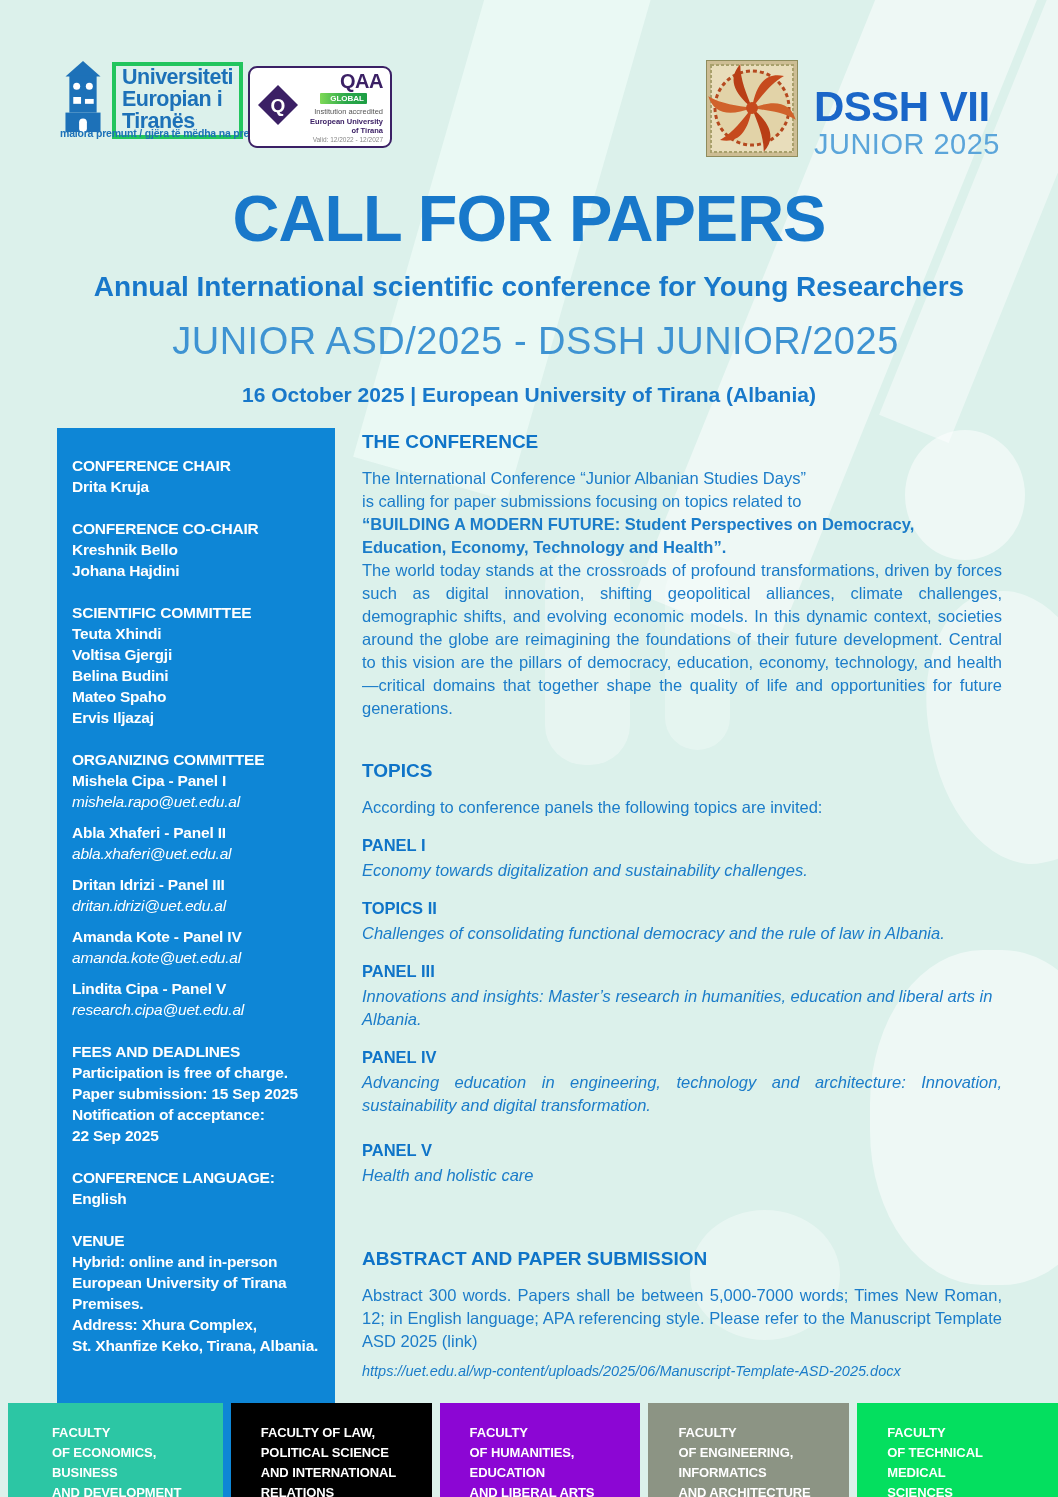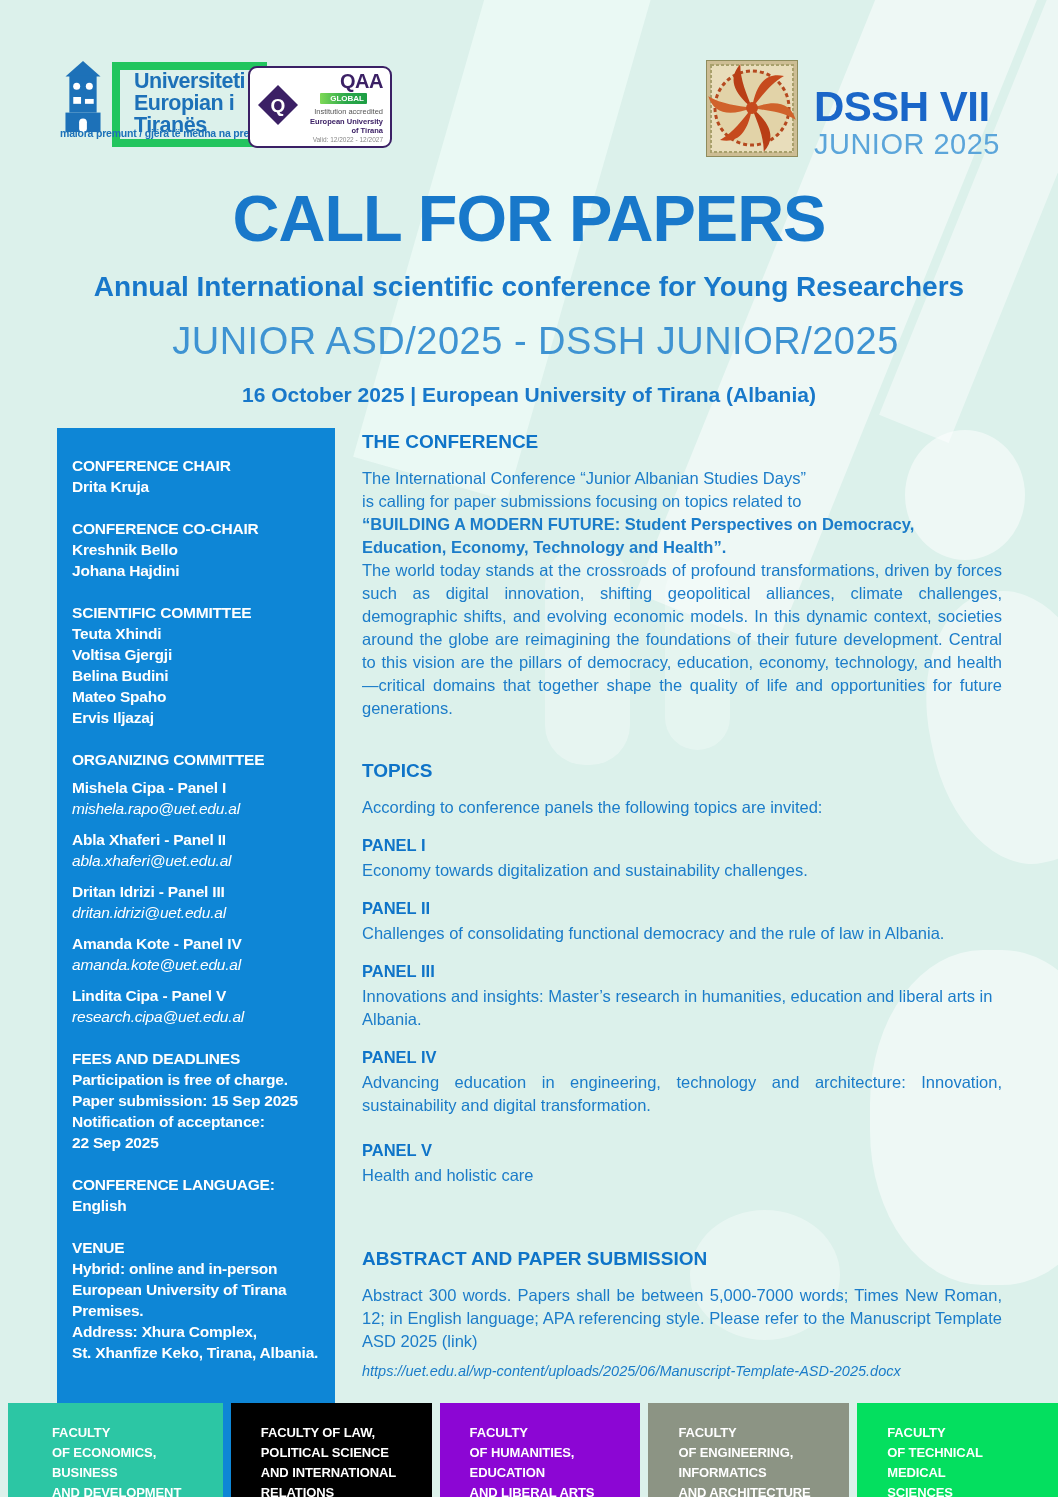--- a/index.html
+++ b/index.html
@@ -17,21 +17,21 @@
   .wm-blob2{left:930px; top:590px; width:175px; height:275px; background:rgba(255,255,255,.45); border-radius:48%; transform:rotate(-12deg);}
   .wm-blob3{left:870px; top:950px; width:245px; height:335px; background:rgba(255,255,255,.5); border-radius:46%;}
   .wm-blob4{left:690px; top:1210px; width:150px; height:130px; background:rgba(255,255,255,.35); border-radius:50%;}
   .wm-col1{left:545px; top:545px; width:85px; height:220px; background:rgba(255,255,255,.32); border-radius:40px;}
   .wm-col2{left:665px; top:560px; width:65px; height:190px; background:rgba(255,255,255,.28); border-radius:36px;}
   .layer{position:absolute; z-index:1;}
 
   
   .uet-logo{left:60px; top:60px; display:flex; gap:6px; align-items:flex-start;}
   .uet-box{
-    border:8px solid #22c55e; padding:1px 14px 2px; margin-top:2px;
+    border:4px solid #22c55e; padding:1px 6px 2px; margin-top:2px;
     color:#1D71B8; font-weight:700; font-size:21.5px; line-height:1.02; letter-spacing:-.5px;
   }
   .uet-tagline{
     position:absolute; left:60px; top:127px; width:230px;
     color:#1D71B8; font-weight:700; font-size:10.5px; letter-spacing:-.2px;
   }
   .qaa-badge{
     left:248px; top:66px; width:144px; height:82px; box-sizing:border-box;
     background:#fff; border:2px solid #3B2065; border-radius:9px;
     display:flex; align-items:center; gap:5px; padding:5px 7px;
@@ -58,33 +58,33 @@
 
   
   .sidebar{
     left:57px; top:428px; width:278px; height:1150px; box-sizing:border-box;
     background:#0E86D6; color:#fff; padding:27px 8px 12px 15px;
     font-size:15.5px; line-height:21px; font-weight:700; letter-spacing:-.2px;
   }
   .sb-section{margin-bottom:21px;}
   .sb-heading{font-weight:700;}
   .sb-member{margin-bottom:10px;}
-  .sb-org-heading{margin-bottom:7px;}
+  .sb-org-heading{}
   .sb-email{font-style:italic; font-weight:400;}
 
   
   .content{left:362px; top:430px; width:640px; color:#1B7CC9; font-size:16.5px; line-height:23px;}
   .c-heading{font-size:19px; font-weight:700; color:#0F74C8; margin:0 0 14px;}
   .c-theme{font-weight:700;}
   .c-just{text-align:justify;}
   .c-topics{margin-top:39px;}
   .c-topics-intro{margin:0 0 15px;}
   .panel{margin-bottom:15px;}
   .panel-label{font-weight:700; color:#0F74C8; margin-bottom:2px;margin-top:8px;}
-  .panel-desc{}
+  .panel-desc{font-style:italic;}
   .panel-v{margin-top:22px;}
   .c-submission{margin-top:60px;}
   .c-sub-body{margin-bottom:7px;}
   .c-link{font-style:italic; font-size:14.5px; color:#1B7CC9; text-decoration:none; display:block;}
 
   
   .faculties{left:0; right:0; top:1403px; height:94px; display:flex; z-index:2;}
   .faculty{
     flex:1; box-sizing:border-box; padding:20px 6px 0 30px;
     color:#fff; font-weight:700; font-size:13px; line-height:1.55;
@@ -246,21 +246,21 @@
     </section>
 
     <section class="c-topics">
       <h2 class="c-heading">TOPICS</h2>
       <div class="c-topics-intro">According to conference panels the following topics are invited:</div>
       <div class="panel">
         <div class="panel-label">PANEL I</div>
         <div class="panel-desc">Economy towards digitalization and sustainability challenges.</div>
       </div>
       <div class="panel">
-        <div class="panel-label">PANEL II</div>
+        <div class="panel-label">TOPICS II</div>
         <div class="panel-desc">Challenges of consolidating functional democracy and the rule of law in Albania.</div>
       </div>
       <div class="panel">
         <div class="panel-label">PANEL III</div>
         <div class="panel-desc">Innovations and insights: Master’s research in humanities, education and liberal arts in Albania.</div>
       </div>
       <div class="panel">
         <div class="panel-label">PANEL IV</div>
         <div class="panel-desc c-just">Advancing education in engineering, technology and architecture: Innovation, sustainability and digital transformation.</div>
       </div>

